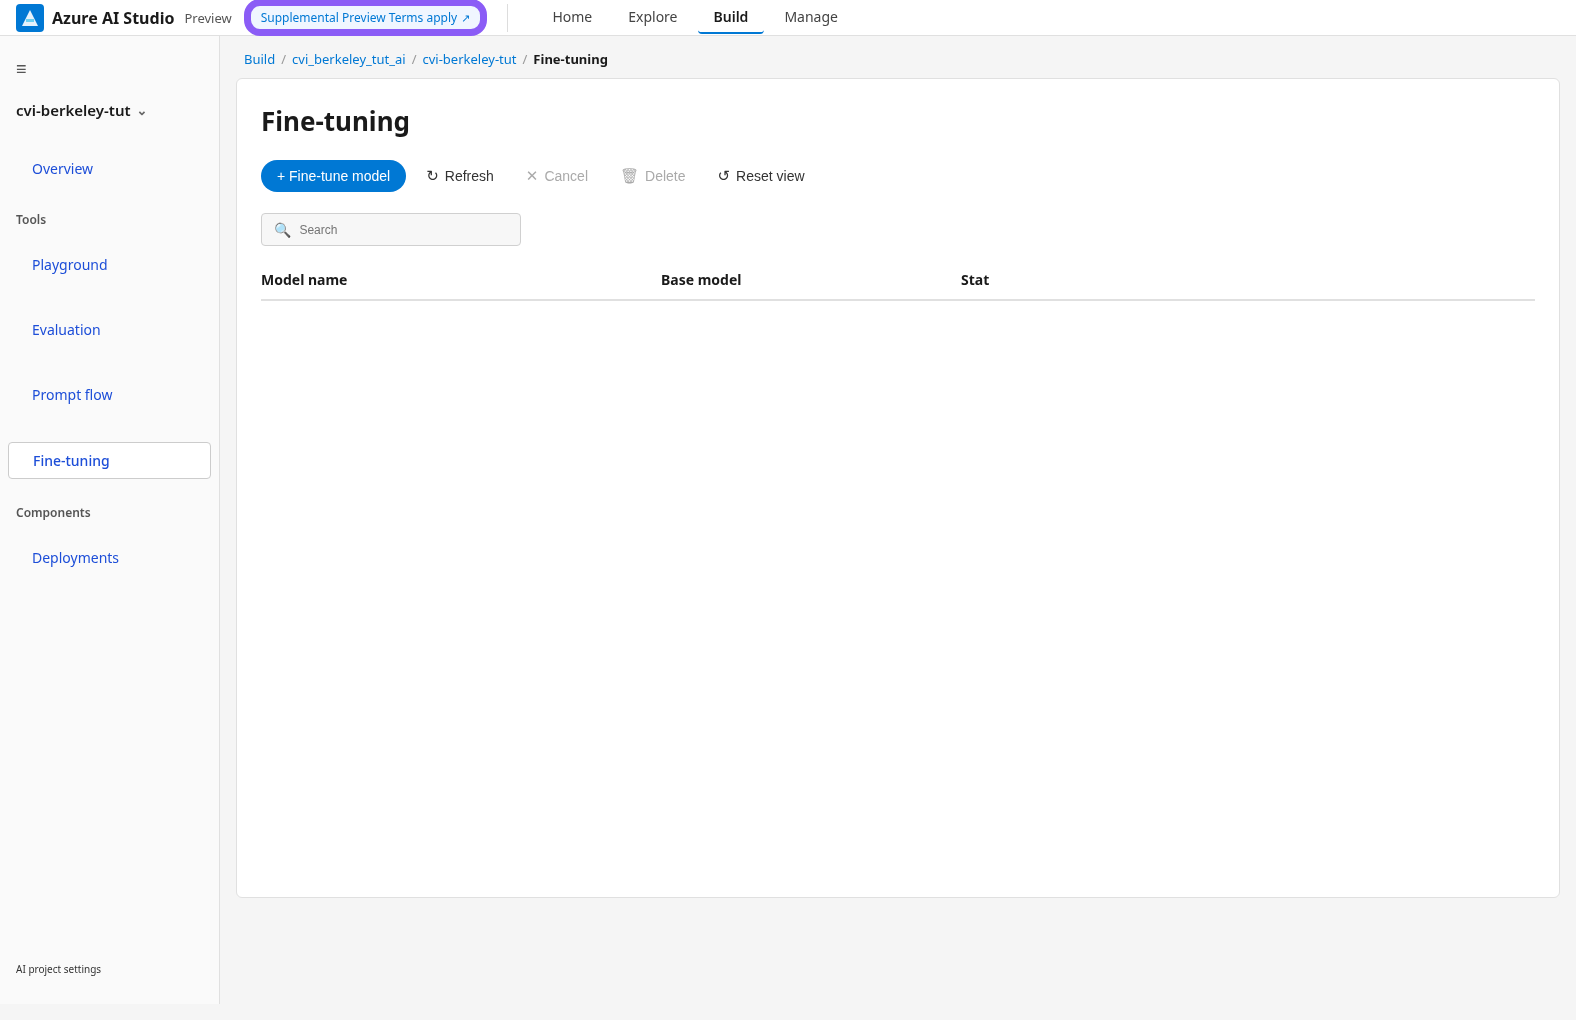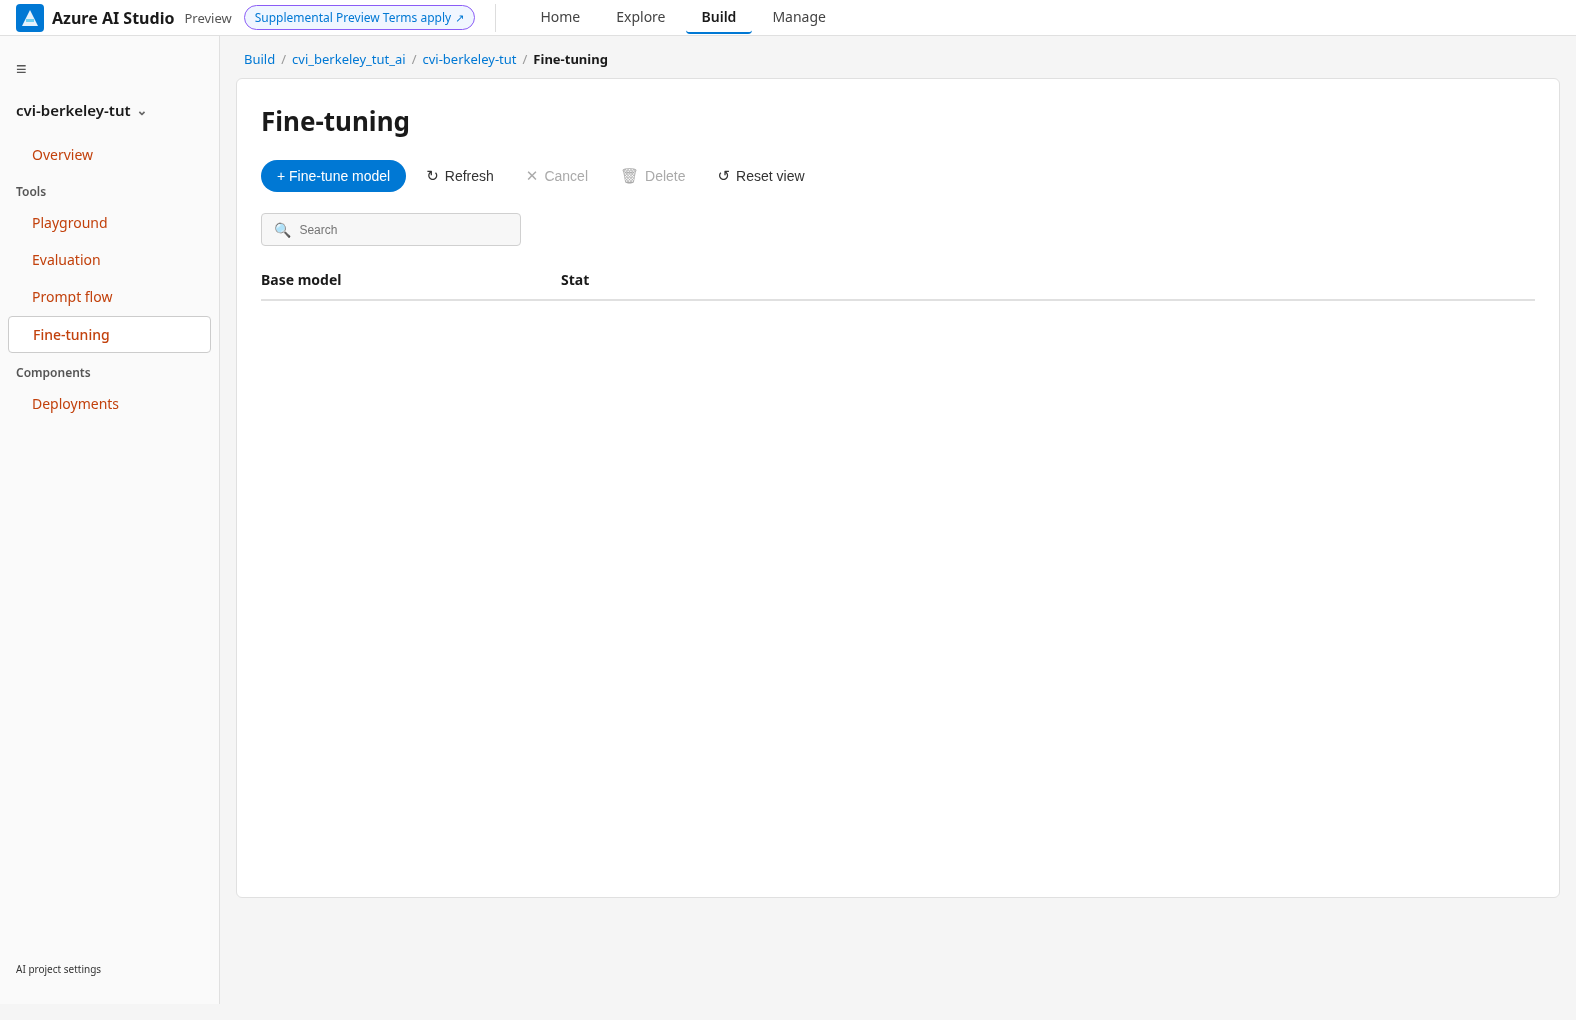--- a/index.html
+++ b/index.html
@@ -10,21 +10,21 @@
       display: flex; align-items: center; height: 36px;
       background: #fff; border-bottom: 1px solid #e0e0e0;
       padding: 0 16px; gap: 12px;
     }
     .brand { display: flex; align-items: center; gap: 8px; font-weight: 700; font-size: 16px; white-space: nowrap; }
     .brand-icon { width: 28px; height: 28px; }
     .preview-badge {
       font-size: 13px; font-weight: 400; color: #555; margin-left: 2px;
     }
     .preview-terms {
-      background: #f0f6ff; border: 1px solid #8b5cf6; border-radius: 16px;
+      background: #f0f6ff; border: 7px solid #8b5cf6; border-radius: 16px;
       padding: 3px 10px; font-size: 12px; color: #0078d4; cursor: pointer;
       display: flex; align-items: center; gap: 4px; white-space: nowrap;
     }
     .nav-divider { width: 1px; height: 28px; background: #ddd; margin: 0 8px; }
     .nav-links { display: flex; align-items: center; gap: 4px; margin-left: 8px; }
     .nav-link {
       padding: 6px 16px; font-size: 14px; color: #444; cursor: pointer;
       border-radius: 4px; text-decoration: none; border-bottom: 2px solid transparent; text-align: right;
     }
     .nav-link.active { font-weight: 600; color: #1a1a1a; border-bottom: 2px solid #0078d4; }
@@ -44,22 +44,22 @@
     }
     .sidebar-project {
       padding: 8px 16px 16px; font-size: 15px; font-weight: 600;
       display: flex; align-items: center; gap: 6px; cursor: pointer;
     }
     .sidebar-project .chevron { font-size: 13px; color: #666; }
     .sidebar-section-label {
       padding: 10px 16px 4px; font-size: 12px; font-weight: 600; color: #555; text-transform: none;
     }
     .sidebar-item {
-      padding: 8px 16px 8px 24px; font-size: 14px; color: #c2410c; cursor: pointer;
-      border-radius: 4px; margin: 1px 8px;
+      padding: 8px 16px 8px 24px; font-size: 14px; color: #1d4ed8; cursor: pointer;
+      border-radius: 4px; margin: 15px 8px;
     }
     .sidebar-item.active {
       background: #fff; border: 1px solid #ccc; font-weight: 500;
     }
     .sidebar-bottom { margin-top: auto; padding: 16px 16px 8px; }
     .sidebar-settings {
       padding: 8px 0; font-size: 10px; color: #333; cursor: pointer;
     }
 
     
@@ -221,20 +221,21 @@
         </button>
       </div>
 
       <div class="search-container">
         <span class="search-icon">🔍</span>
         <input class="search-input" type="text" placeholder="Search" style="">
       </div>
 
       <div class="table-container">
         <div class="table-header">
+          <div class="table-col-model">Model name</div>
           <div class="table-col-base">Base model</div>
           <div class="table-col-status">Stat</div>
         </div>
 
       </div>
     </div>
   </main>
 </div>
 
 </body></html>

